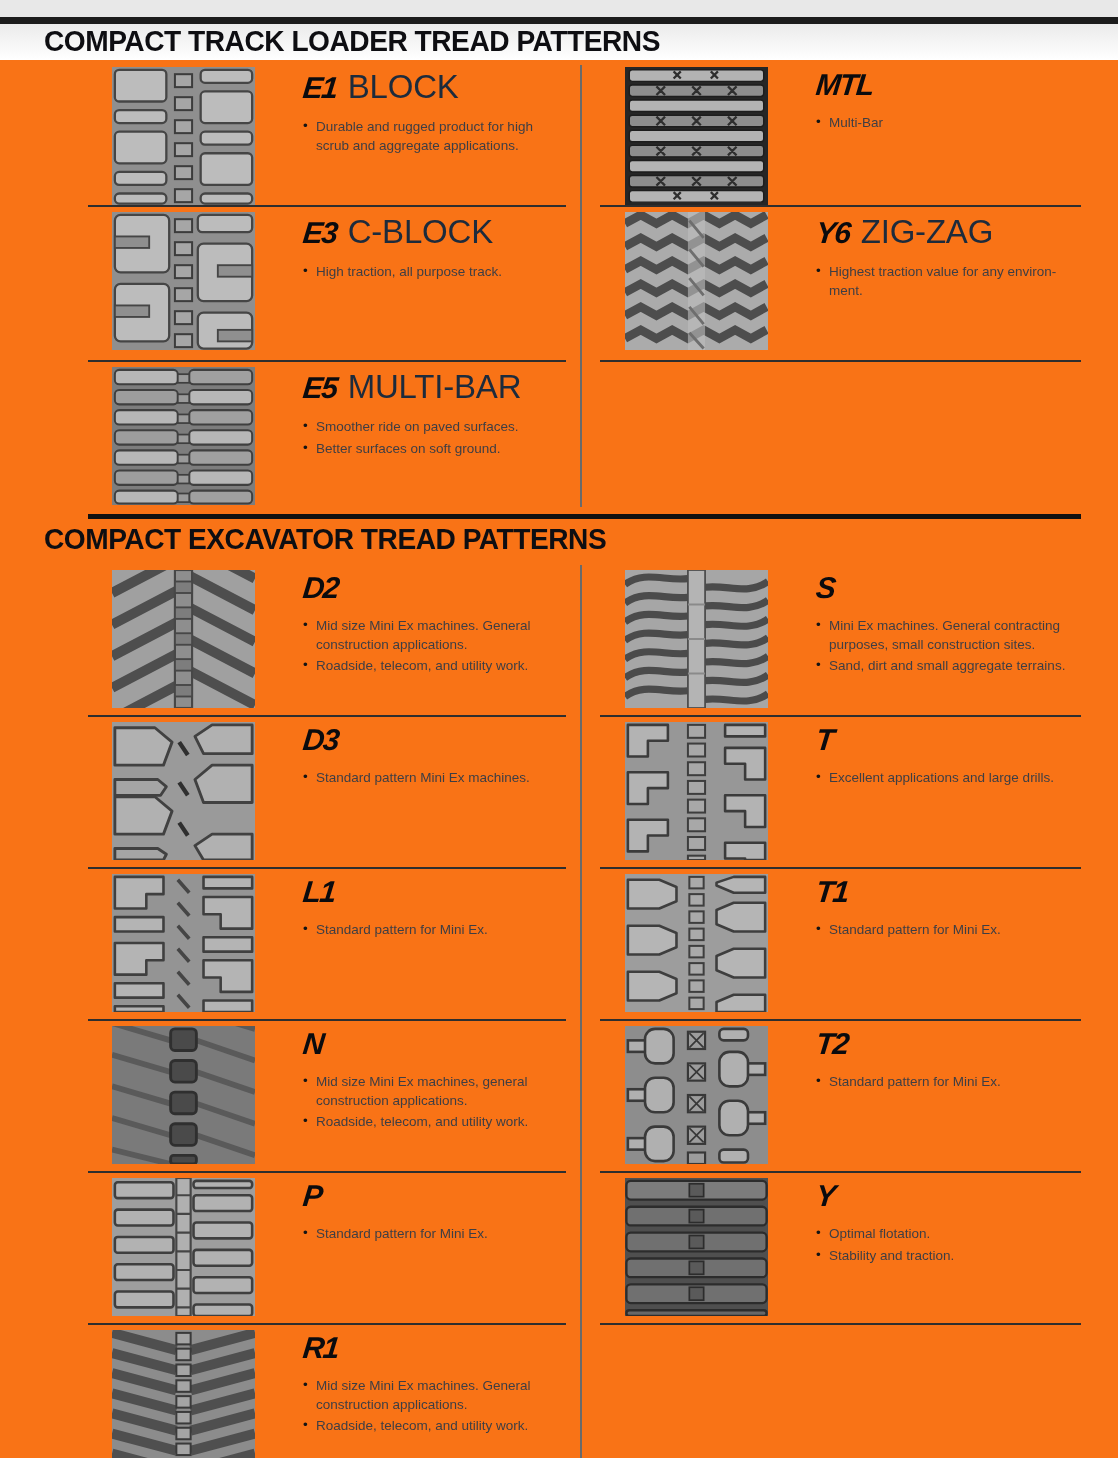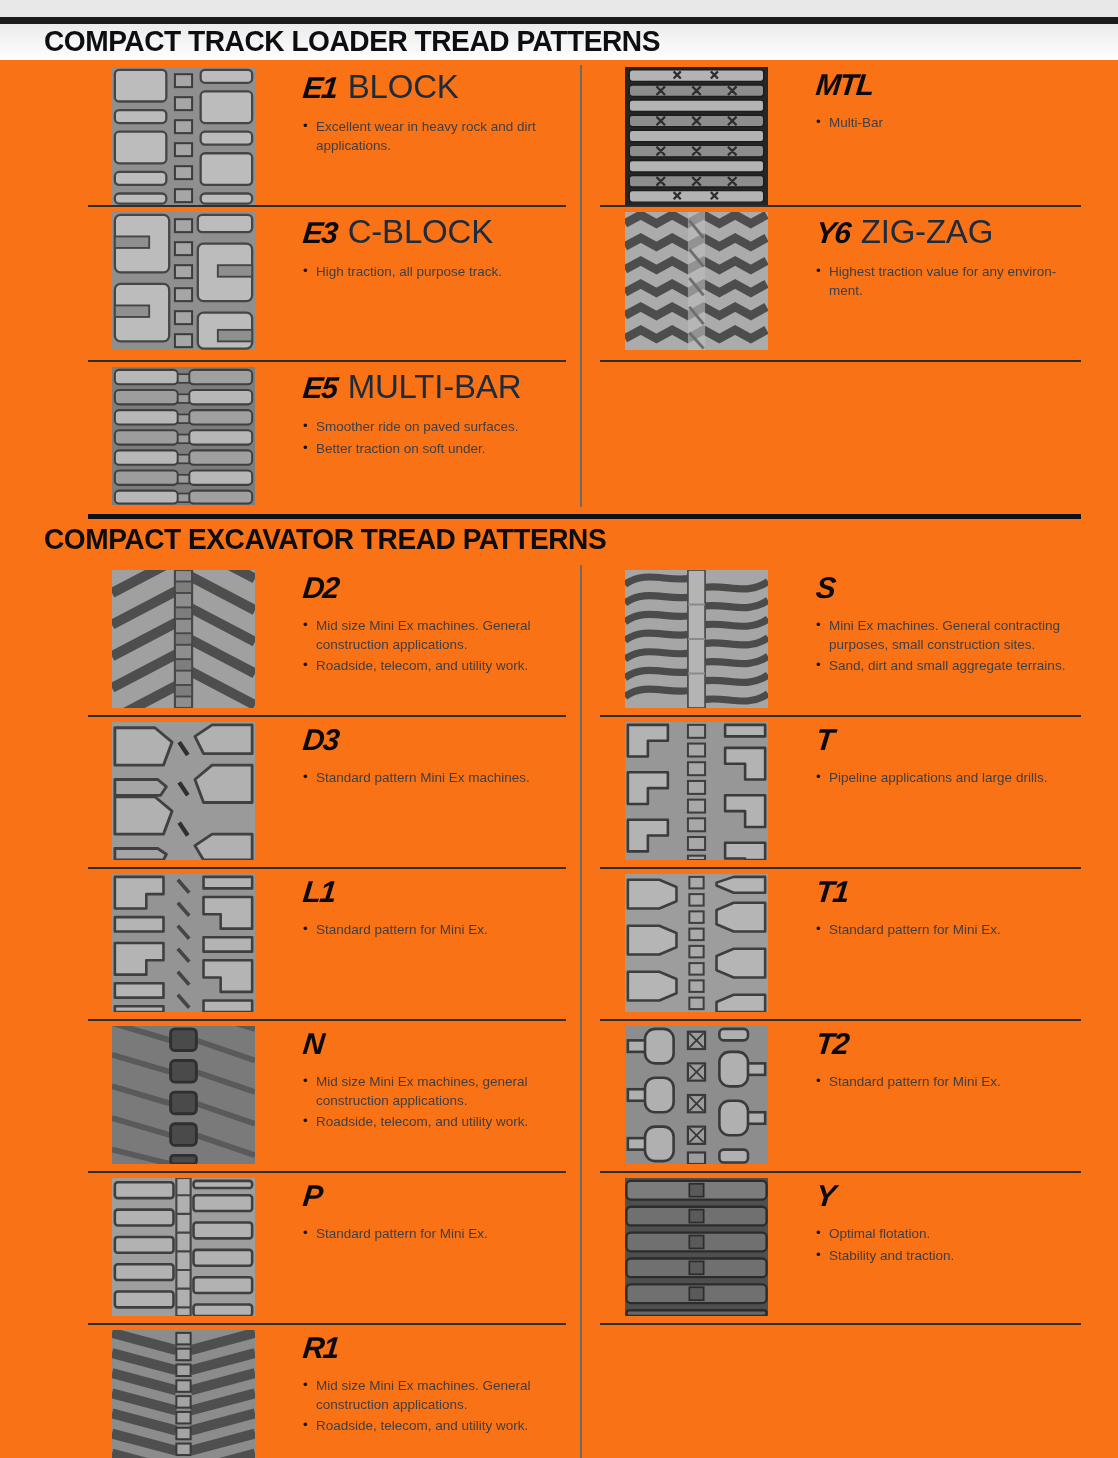--- a/index.html
+++ b/index.html
@@ -64,22 +64,22 @@
               <rect x="44" y="85" width="12" height="9"></rect>
           </g>
         </svg>
       </div>
       <div class="entry-text">
         <div class="entry-head">
           <span class="code">E1</span>
           <span class="suffix">BLOCK</span>
         </div>
         <ul class="bullets">
-          <li>Excellent wear in heavy rock and dirt
-applications.</li>
+          <li>Durable and rugged product for high
+scrub and aggregate applications.</li>
         </ul>
       </div>
     </div>
 
     <div class="row ruled" style="height:155px;">
       <div class="tread">
         <svg viewBox="0 0 100 96" preserveAspectRatio="none">
           <rect width="100" height="96" fill="#8f8f8f"></rect>
           <g fill="#bcbcbc" stroke="#454545" stroke-width="1.6">
             <rect x="2" y="2" width="38" height="40" rx="4"></rect>
@@ -146,21 +146,21 @@
           </g>
         </svg>
       </div>
       <div class="entry-text">
         <div class="entry-head">
           <span class="code">E5</span>
           <span class="suffix">MULTI-BAR</span>
         </div>
         <ul class="bullets">
           <li>Smoother ride on paved surfaces.</li>
-          <li>Better traction on soft under.</li>
+          <li>Better surfaces on soft ground.</li>
         </ul>
       </div>
     </div>
   </div>
 
   <div class="col" style="left:600px;top:45px;width:481px;">
 
     <div class="row ruled" style="height:145px;padding-left:25px;">
       <div class="tread">
         <svg viewBox="0 0 100 96" preserveAspectRatio="none">
@@ -479,21 +479,21 @@
               <rect x="44" y="93" width="12" height="3"></rect>
           </g>
         </svg>
       </div>
       <div class="entry-text">
         <div class="entry-head">
           <span class="code">T</span>
           <span class="suffix"></span>
         </div>
         <ul class="bullets">
-          <li>Pipeline applications and large drills.</li>
+          <li>Excellent applications and large drills.</li>
         </ul>
       </div>
     </div>
 
     <div class="row ruled" style="height:152px;padding-left:25px;">
       <div class="tread">
         <svg viewBox="0 0 100 96" preserveAspectRatio="none">
           <rect width="100" height="96" fill="#9d9d9d"></rect>
           <g fill="#b5b5b5" stroke="#3e3e3e" stroke-width="1.8" stroke-linejoin="round">
             <path d="M2 4 h22 l12 5 v10 l-12 5 h-22 z"></path>

